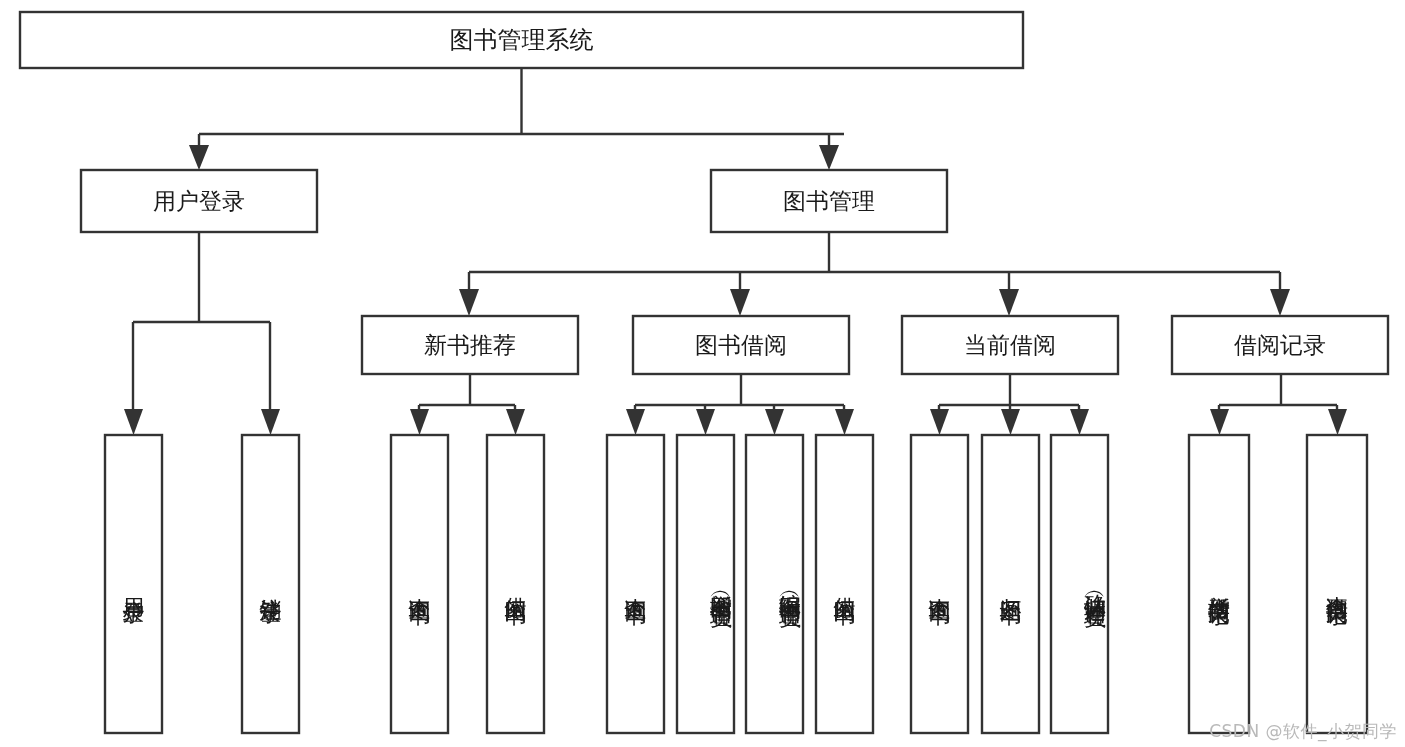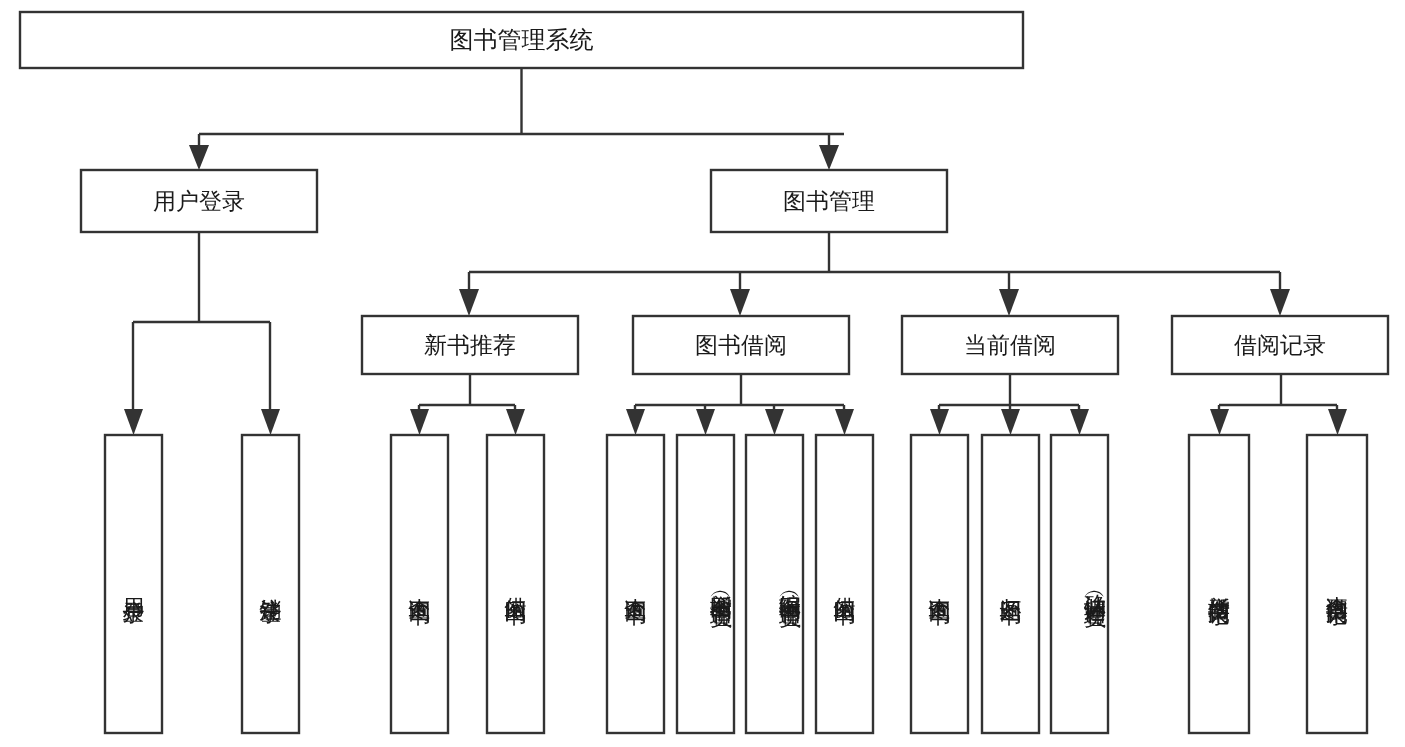--- a/index.html
+++ b/index.html
@@ -206,14 +206,15 @@
   <div class="leaf-label" style="left:607px; top:435px; width:57px; height:298px;">查询图书</div>
   <div class="leaf-label" style="left:677px; top:440px; width:57px; height:290px; align-items:flex-start;">新增图书（管理员）</div>
   <div class="leaf-label" style="left:746px; top:440px; width:57px; height:290px; align-items:flex-start;">编辑图书（管理员）</div>
   <div class="leaf-label" style="left:816px; top:435px; width:57px; height:298px;">借阅图书</div>
   <div class="leaf-label" style="left:911px; top:435px; width:57px; height:298px;">查询图书</div>
   <div class="leaf-label" style="left:982px; top:435px; width:57px; height:298px;">归还图书</div>
   <div class="leaf-label" style="left:1051px; top:440px; width:57px; height:290px; align-items:flex-start;">确认归还（管理员）</div>
   <div class="leaf-label" style="left:1189px; top:435px; width:60px; height:298px;">新增借阅记录</div>
   <div class="leaf-label" style="left:1307px; top:435px; width:60px; height:298px;">查询借阅记录</div>
 
+  <div id="watermark">CSDN @软件_小贺同学</div>
 
 </div>
 
 </body></html>

